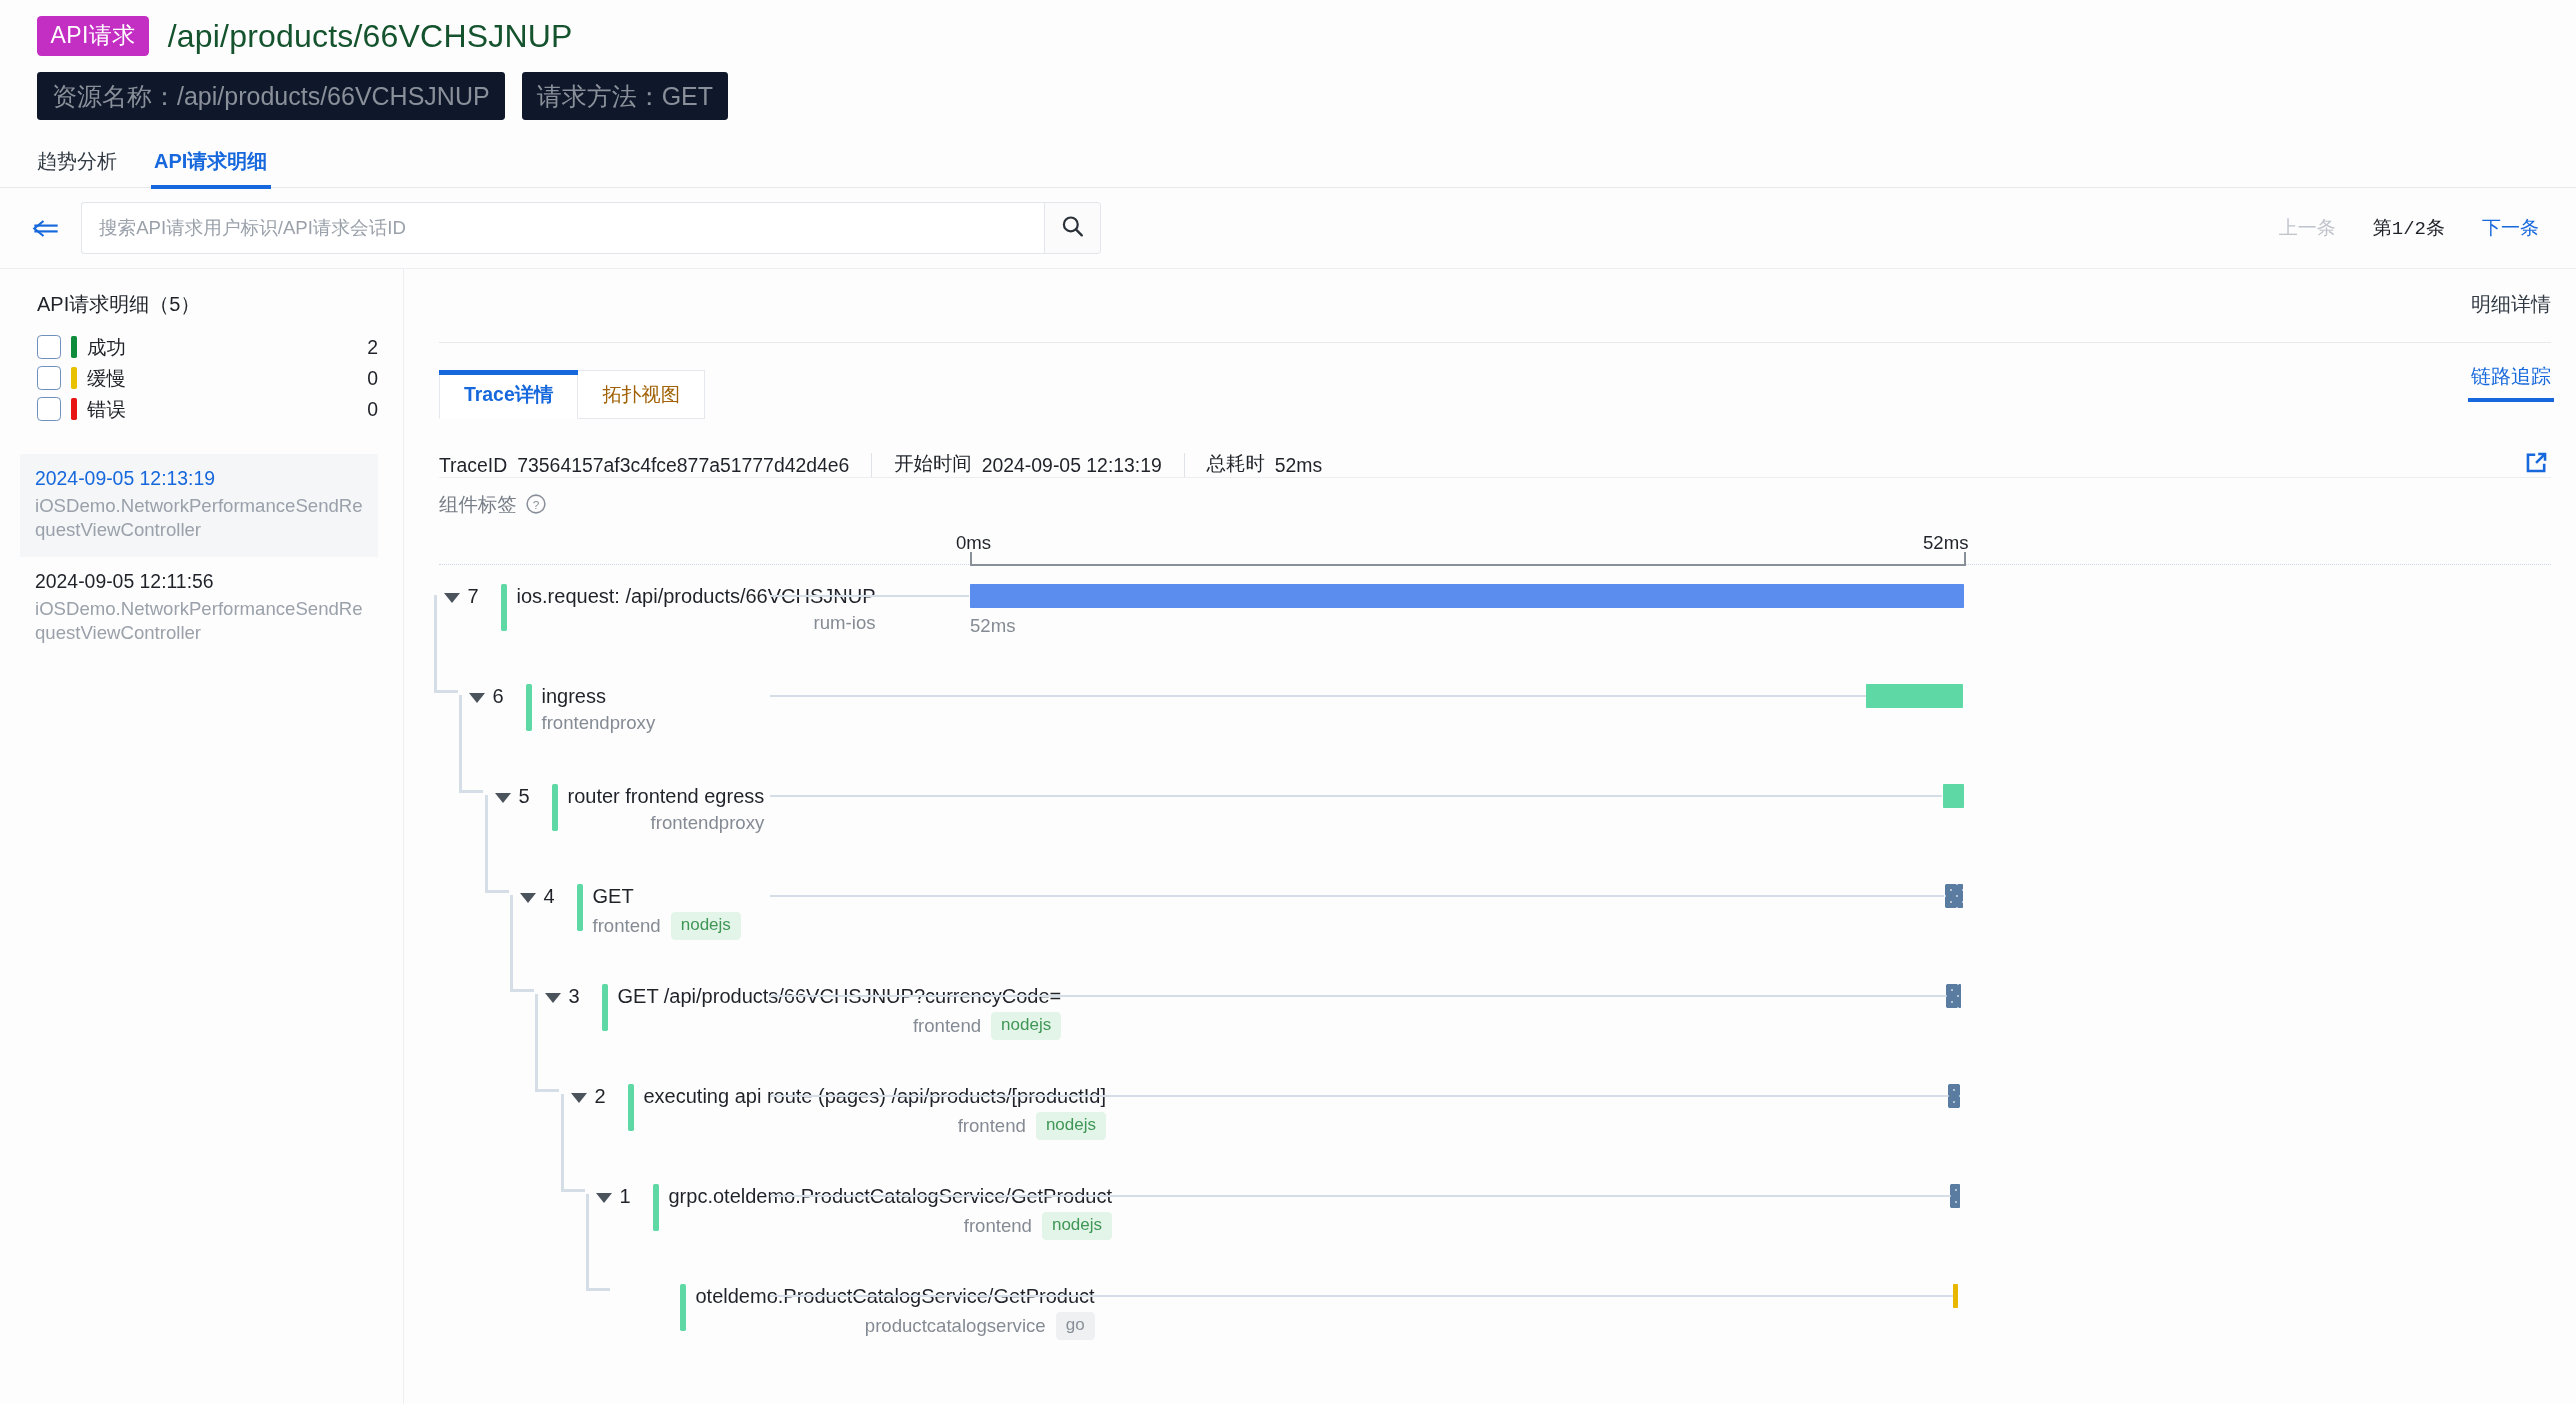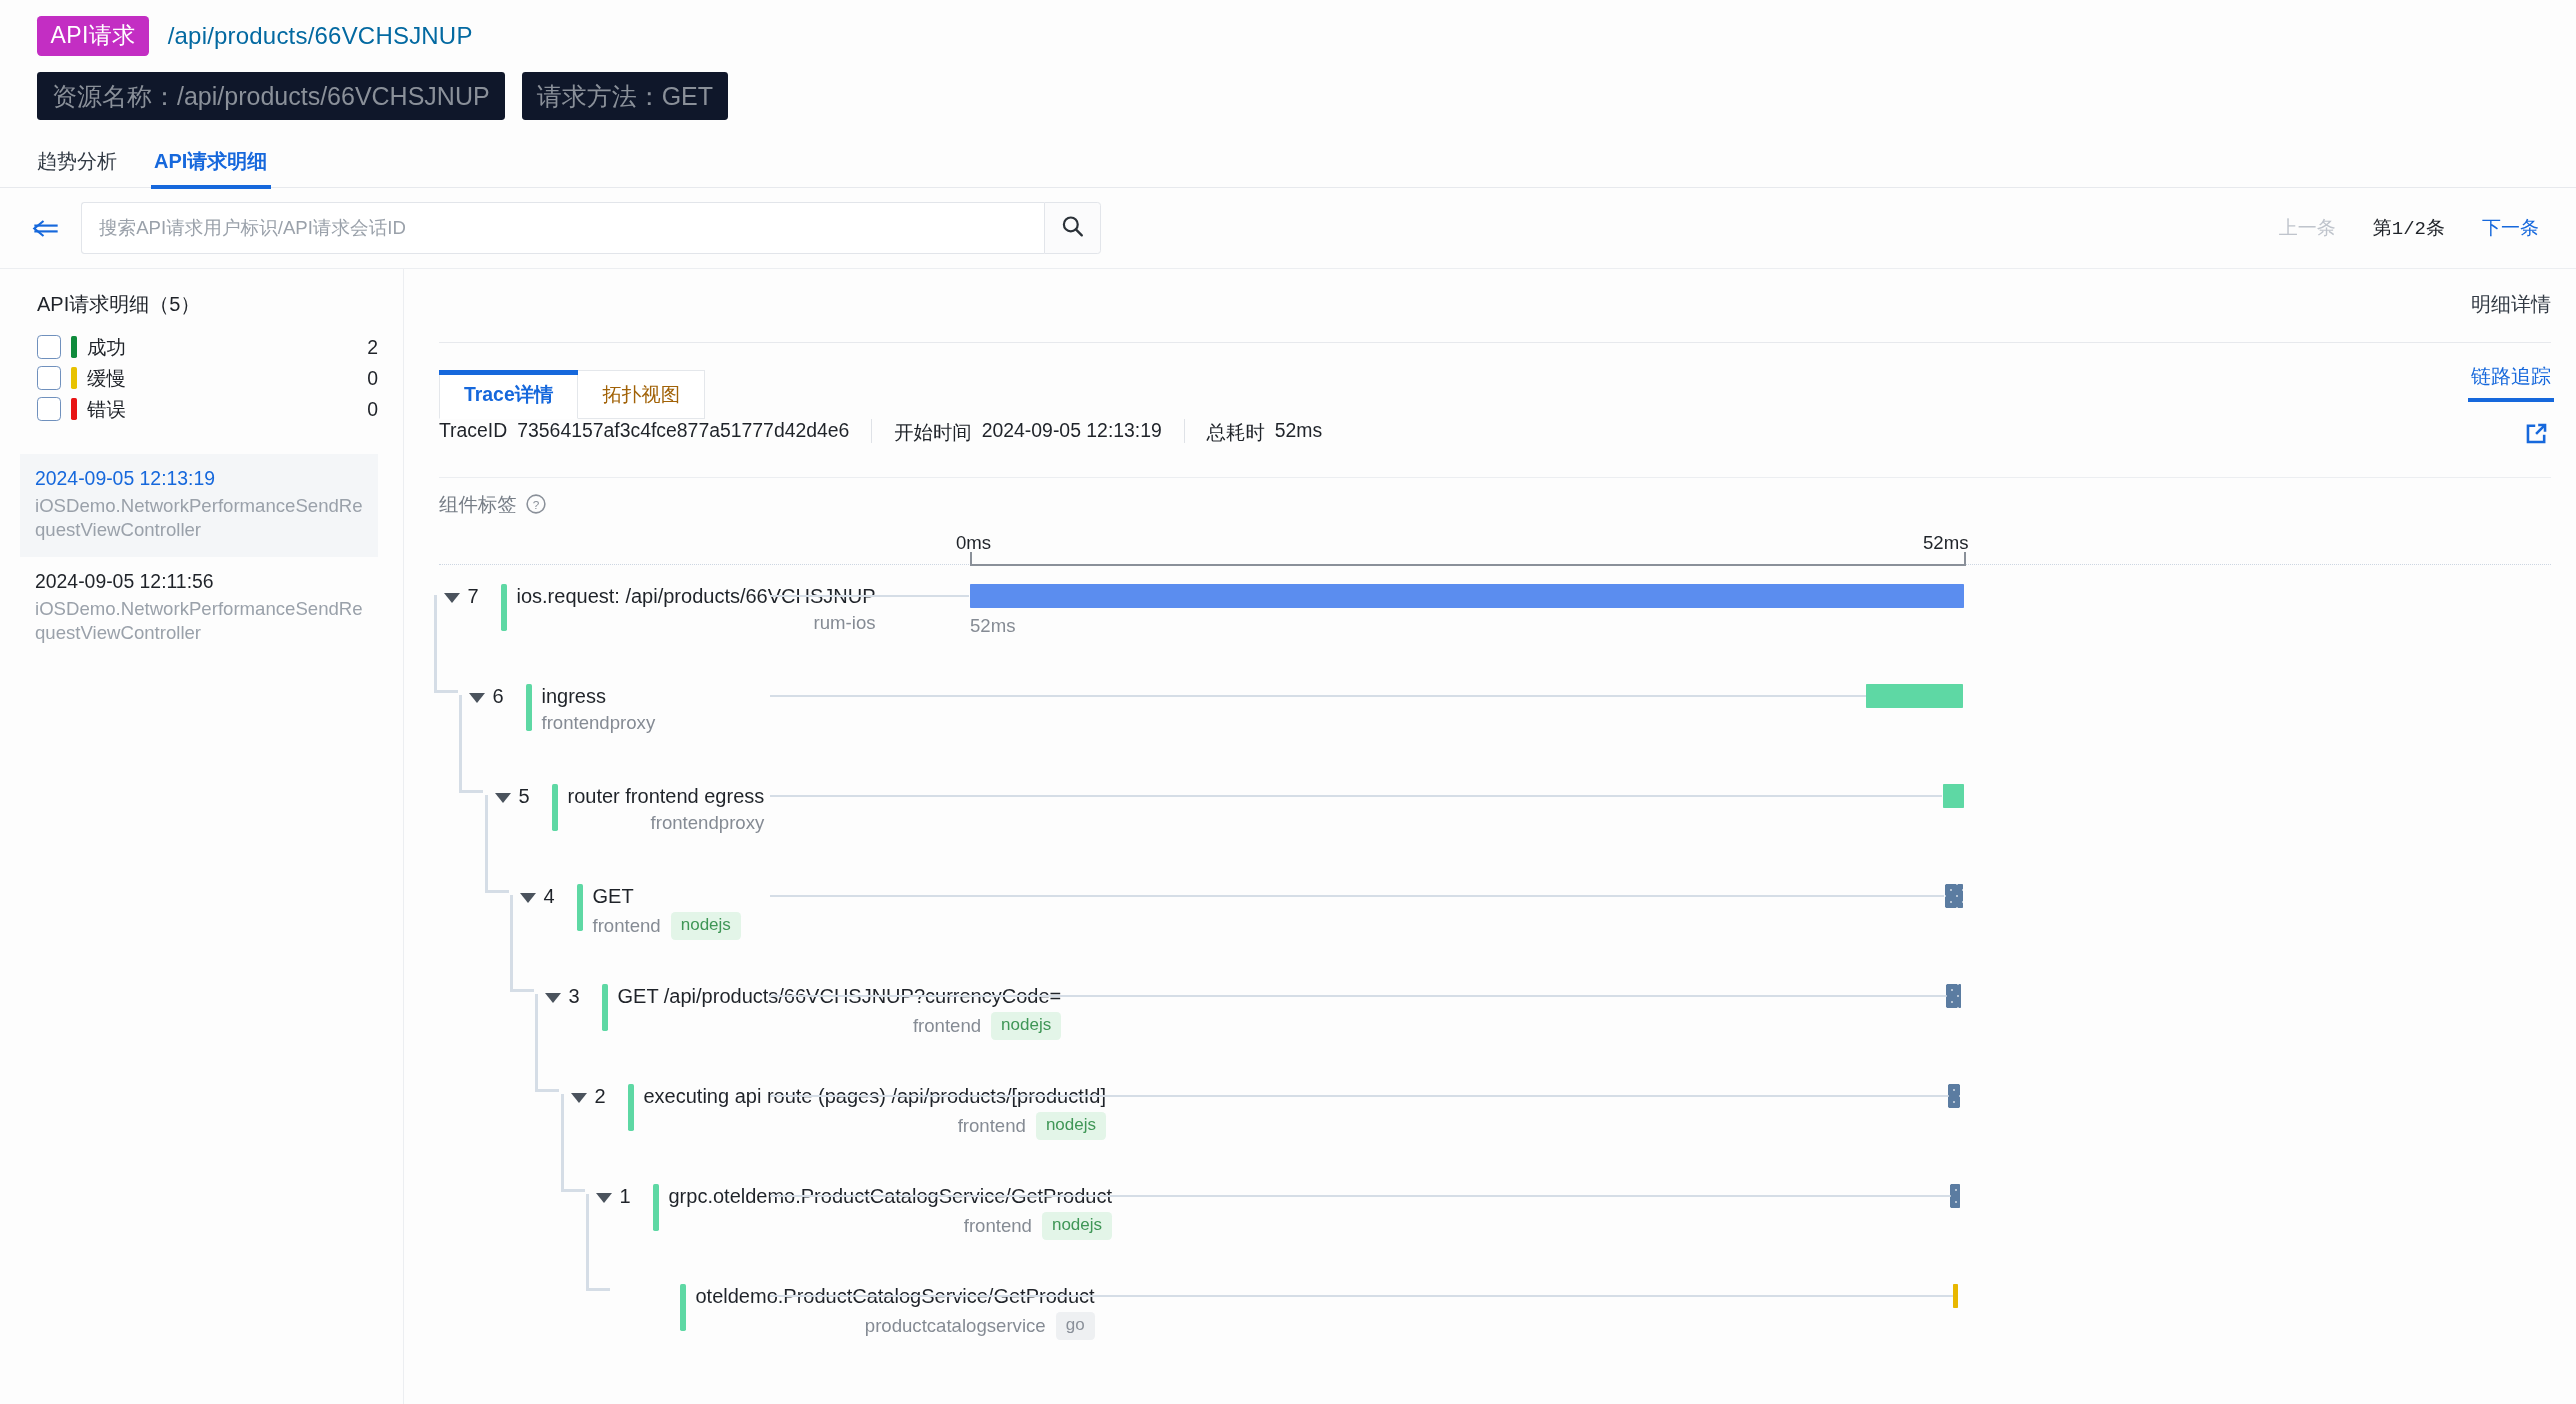--- a/index.html
+++ b/index.html
@@ -23,22 +23,22 @@
   .badge-api {
     background: #c32ec3;
     color: #ffffff;
     font-size: 23px;
     line-height: 1;
     padding: 8.5px 13.5px 9.3px 13.5px;
     border-radius: 4.2px;
     letter-spacing: 0.4px;
   }
   .title-path {
-    font-size: 24px;
-    color: #0369a1;
+    font-size: 32px;
+    color: #14532d;
     letter-spacing: 0.2px;
   }
   .meta-row { display: flex; align-items: center; gap: 17px; margin-top: 15px; }
   .meta-chip {
     background: #0f172a;
     color: #8a9099;
     font-size: 25px;
     padding: 7.6px 15px;
     border-radius: 3.4px;
     white-space: nowrap;
@@ -185,21 +185,21 @@
     white-space: nowrap;
   }
   .card-tab + .card-tab { border-left: none; }
   .card-tab.active { color: #1668dc; font-weight: bold; border-bottom-color: #fff; }
   .card-tab.active::before {
     content: ""; position: absolute; left: -0.8px; right: -0.8px; top: -0.8px;
     height: 4.2px; background: #1668dc;
   }
 
   .trace-meta {
-    display: flex; align-items: flex-start;
+    display: flex; align-items: flex-end;
     height: 59px;
     border-bottom: 0.8px solid #eceef1;
     font-size: 19.4px; color: #1f2329;
   }
   .trace-meta .sep { width: 0.8px; height: 24px; background: #dfe2e7; margin: 0 22px; }
   .ext-link { margin-left: auto; cursor: pointer; display: flex; align-items: center; }
 
   .comp-tag-row {
     display: flex; align-items: center;
     height: 52px; gap: 8.5px;

